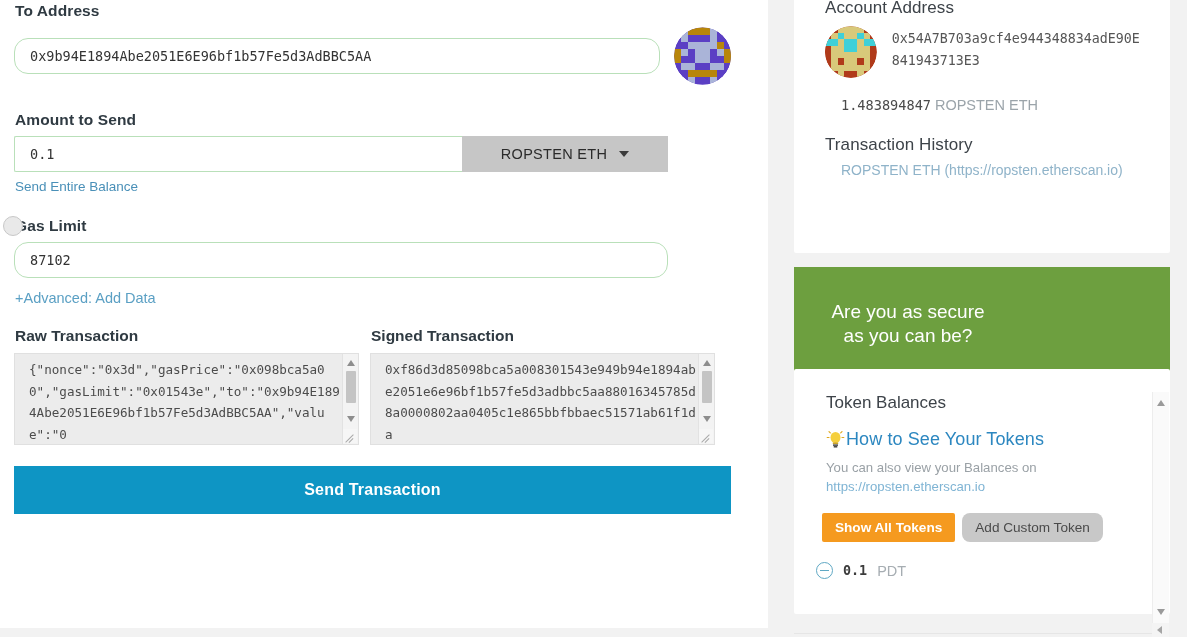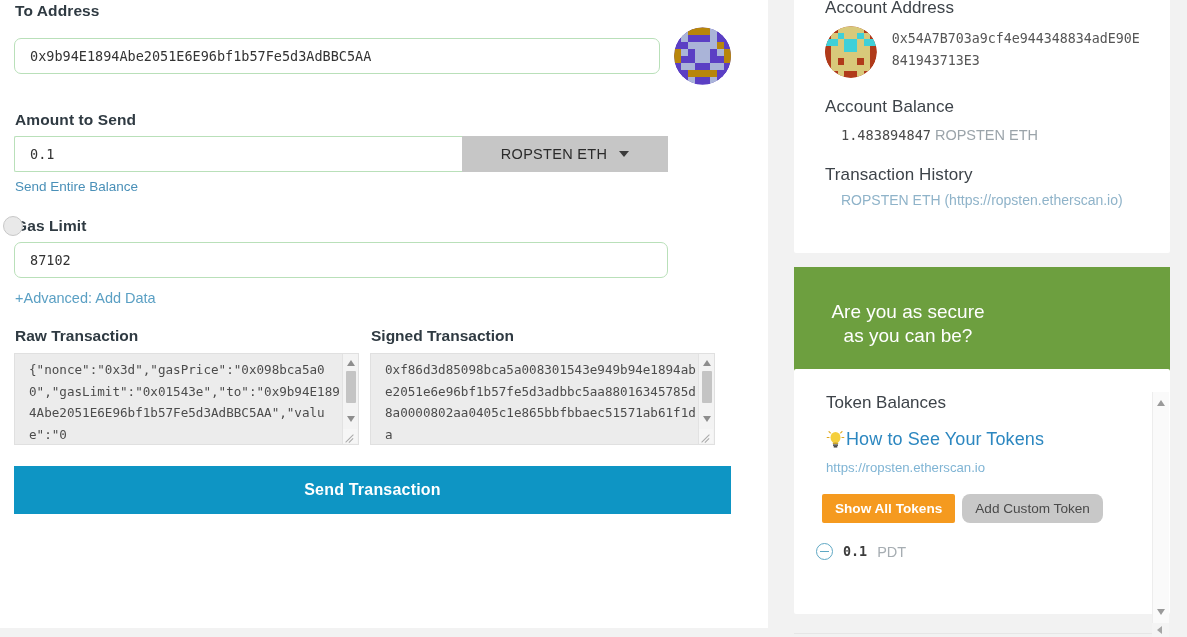--- a/index.html
+++ b/index.html
@@ -20,21 +20,21 @@
     background: #ffffff;
     padding: 14px 37px 0 14px;
   }
   .field-label {
     font-size: 15.5px; font-weight: bold; color: #2f3a42;
     margin: 0 0 7px 1px; letter-spacing: 0.1px;
   }
   .txt-input {
     width: 654px; height: 36px;
     border: 1px solid #b9e0b9;
-    border-radius: 7px;
+    border-radius: 14px;
     background: #fff;
     font-family: "DejaVu Sans Mono", monospace;
     font-size: 13.5px; color: #333;
     padding: 0 15px; outline: none;
     display: block;
   }
   .amount-row { display: flex; width: 654px; }
   .amount-row .txt-input {
     width: 448px; border-right: none; border-radius: 2px 0 0 2px;
   }
@@ -460,21 +460,20 @@
             <rect x="7" y="6" width="1" height="1" fill="#b03a1a"></rect>
 
             <rect x="2" y="7" width="1" height="1" fill="#d8c97a"></rect>
             <rect x="3" y="7" width="2" height="1" fill="#b03a1a"></rect>
             <rect x="5" y="7" width="1" height="1" fill="#d8c97a"></rect>
           </g>
         </svg>
         <div class="acct-addr">0x54A7B703a9cf4e944348834adE90E841943713E3</div>
       </div>
 
-      <div class="sec-title" style="margin-bottom:10px;">Account Balance</div>
       <div class="balance-line">
         <span class="balance-num">1.483894847</span>
         <span class="balance-unit">ROPSTEN ETH</span>
       </div>
 
       <div class="sec-title" style="margin:22px 0 4px 0;">Transaction History</div>
       <div class="hist-link">ROPSTEN ETH (https://ropsten.etherscan.io)</div>
     </div>
 
     <div class="promo">
@@ -494,20 +493,21 @@
           <rect x="7.7" y="17.1" width="3.6" height="1.4" fill="#3a3a3a"></rect>
           <g stroke="#e0a81e" stroke-width="1.2" stroke-linecap="round">
             <line x1="1.2" y1="8.5" x2="3" y2="8.5"></line>
             <line x1="16" y1="8.5" x2="17.8" y2="8.5"></line>
             <line x1="3" y1="2.6" x2="4.3" y2="3.9"></line>
             <line x1="14.7" y1="3.9" x2="16" y2="2.6"></line>
           </g>
         </svg>
         <span class="howto-link">How to See Your Tokens</span>
       </div>
+      <div class="token-note">You can also view your Balances on</div>
       <div class="token-note" style="color:#7fb4d4; cursor:pointer;">https://ropsten.etherscan.io</div>
 
       <div class="tok-btns">
         <button class="btn-orange">Show All Tokens</button>
         <button class="btn-gray">Add Custom Token</button>
       </div>
 
       <div class="tok-item">
         <span class="minus-circle"></span>
         <span class="tok-amt">0.1</span>

